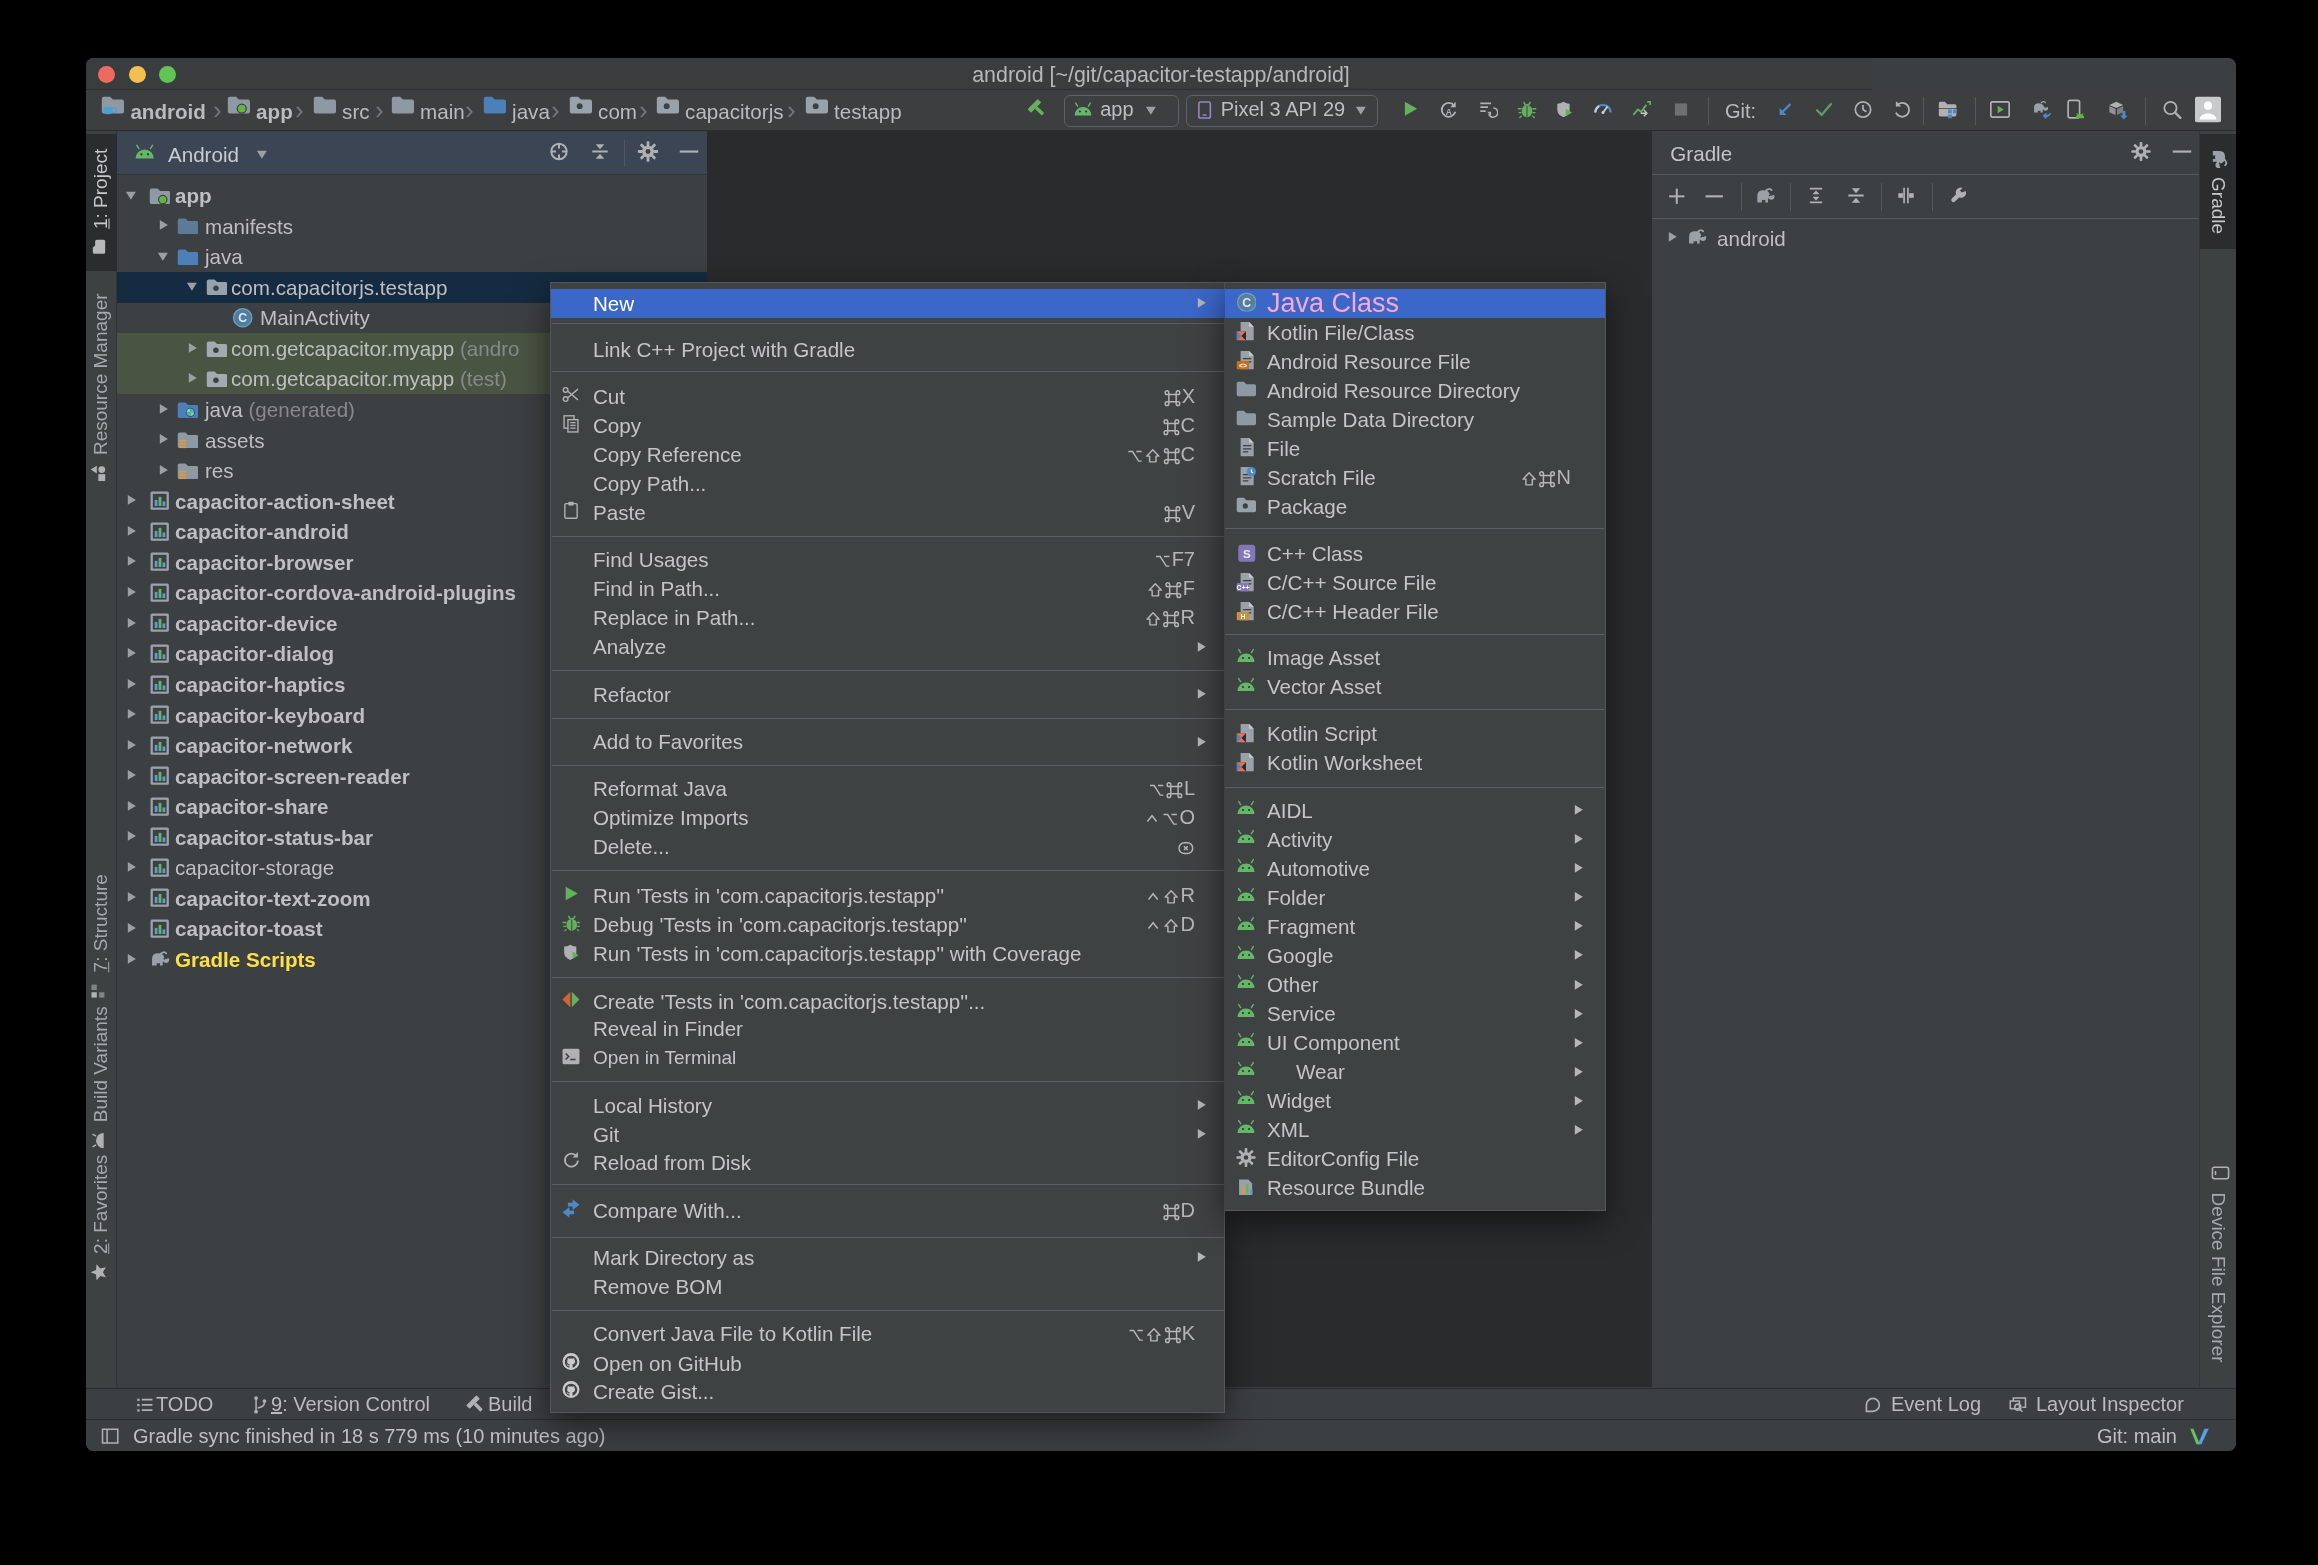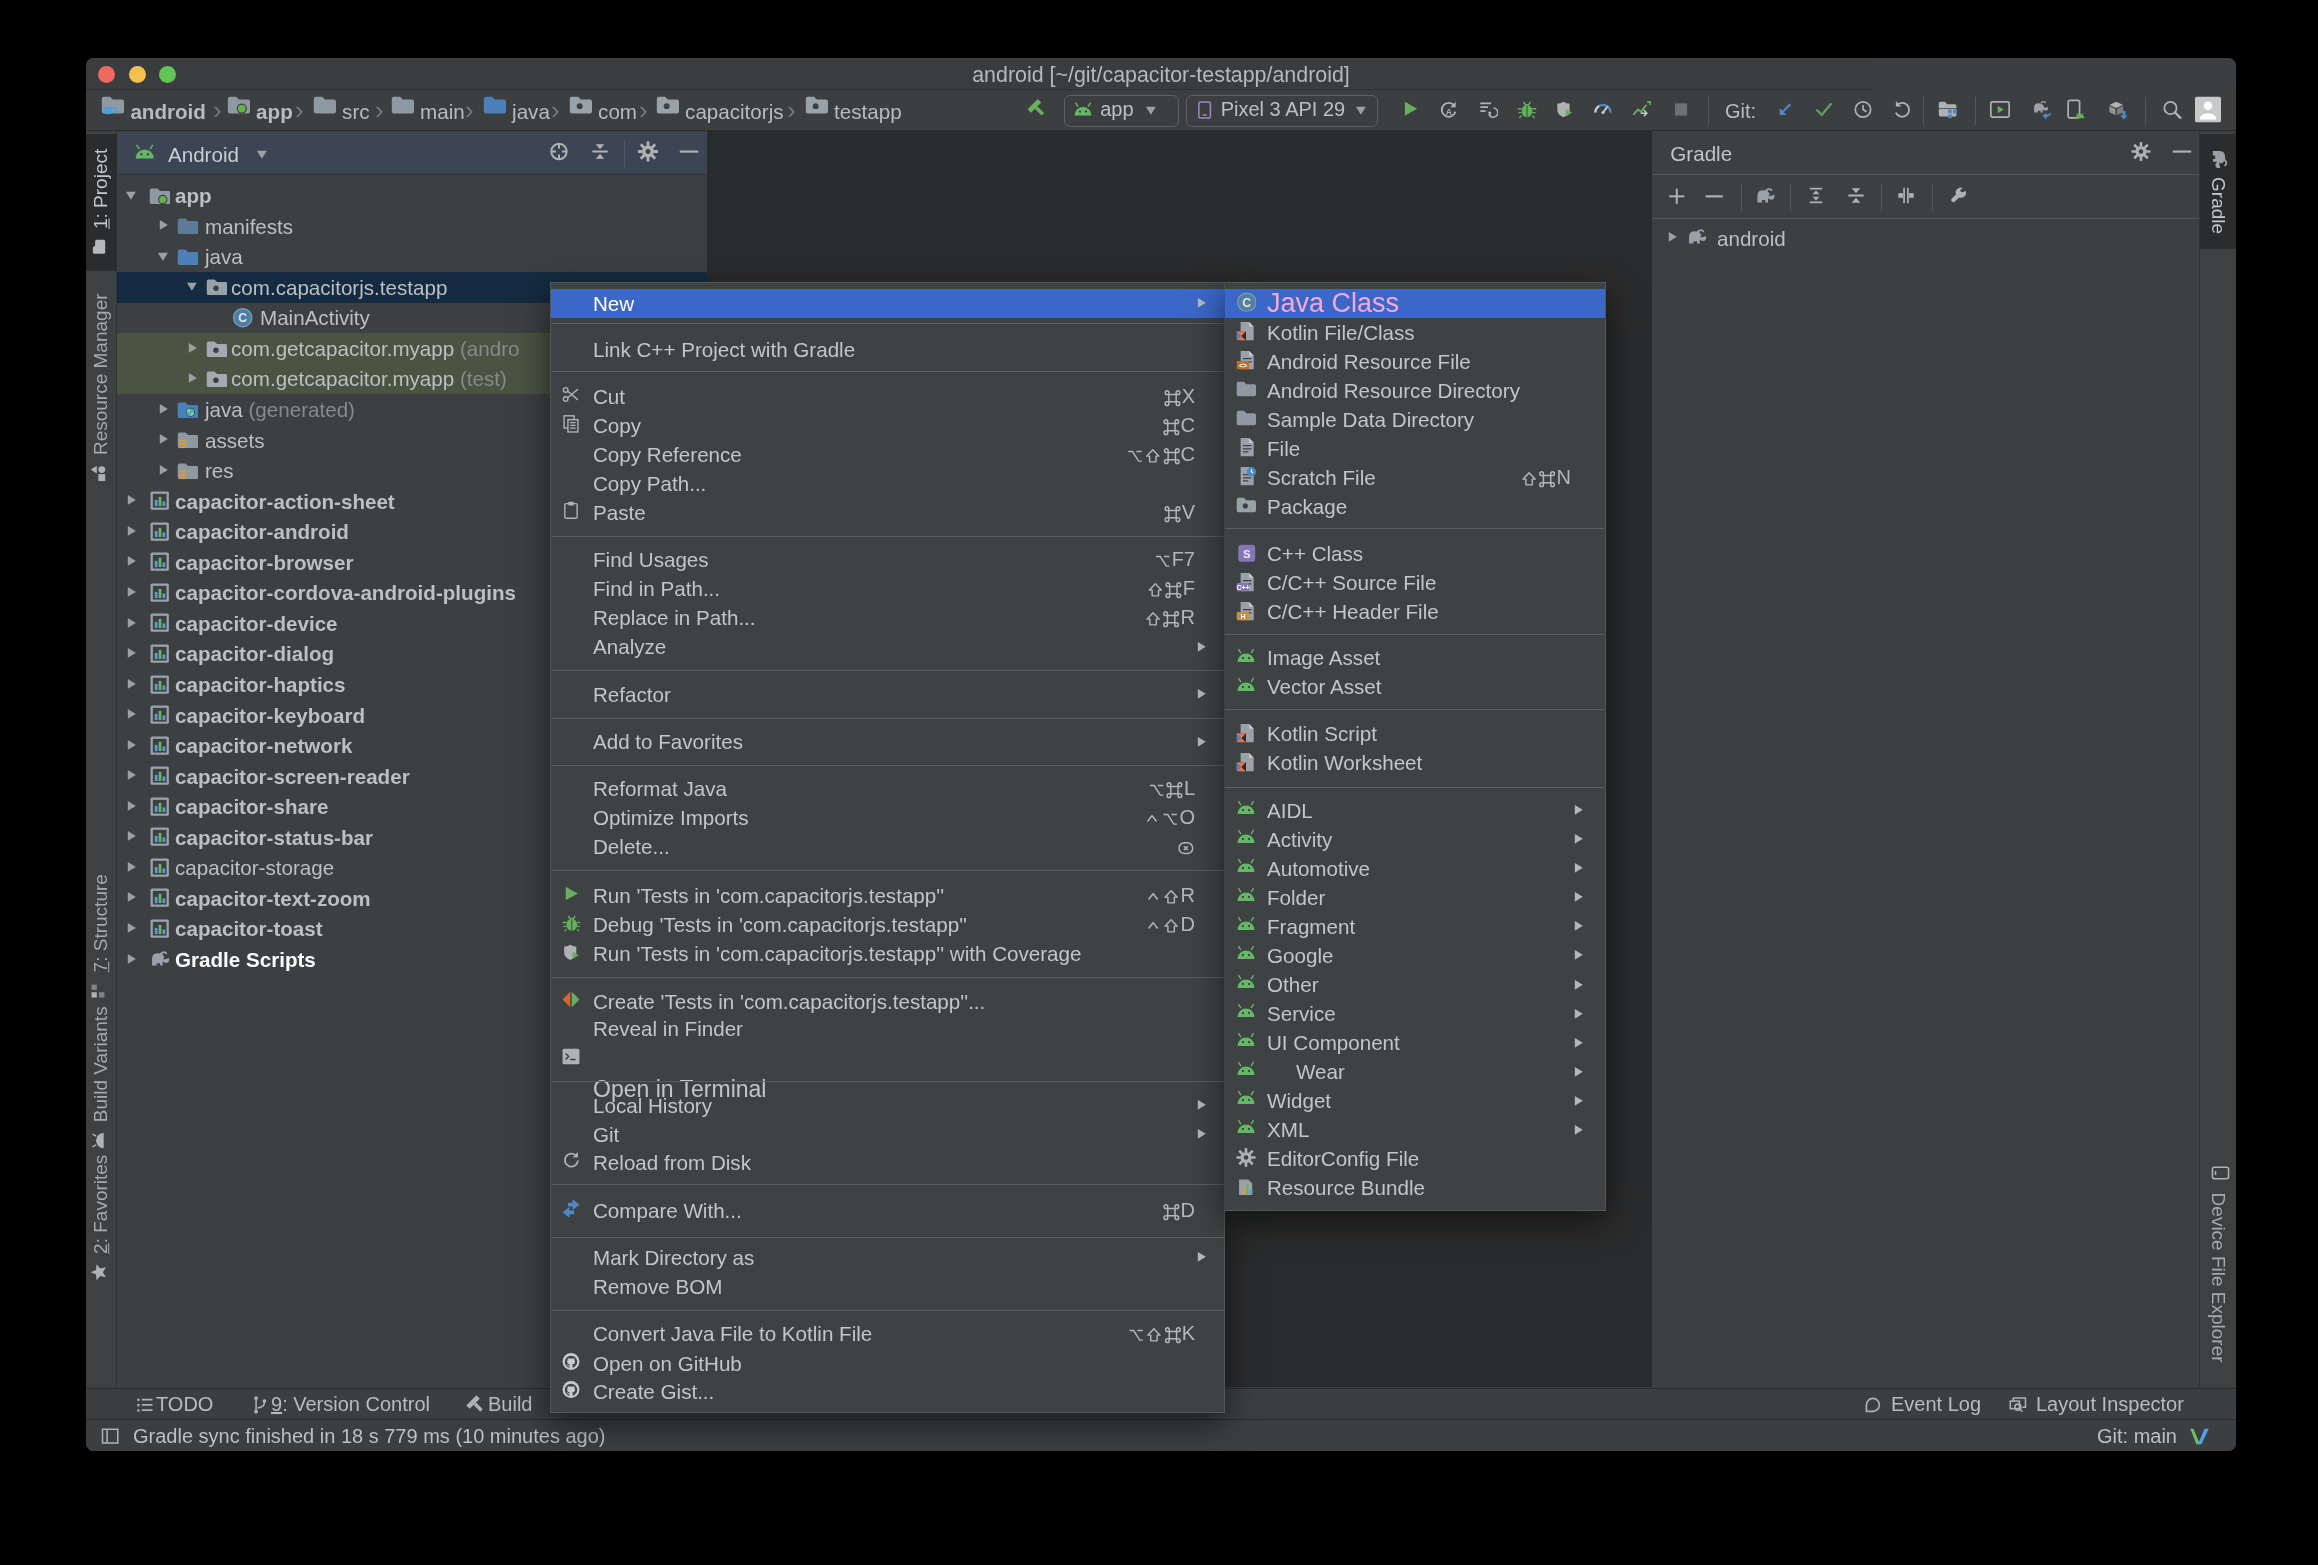--- a/index.html
+++ b/index.html
@@ -551,21 +551,21 @@
       </svg></div>
 <div class="abs" style="left:89px;top:855px;height:31px;line-height:31px;color:#bdbfc1;font-size:20.6px;font-weight:bold;white-space:nowrap;">capacitor-toast</div>
 <div class="abs" style="left:38px;top:894px;"><svg width="15.3" height="15.3" viewBox="0 0 20 20">
         <path d="M5 2.5 L15.5 9 L5 15.5 z" fill="#9da0a2"></path>
       </svg></div>
 <div class="abs" style="left:63px;top:890px;"><svg width="21.4" height="21.4" viewBox="0 0 28 28">
         <path d="M4 23 v-9 q0-7 8-7 q6 0 7.5 4 l1 2.3 q.8 1.6 2.4 1 l1.8-.8 q1.8-.7 1.8 1.3 q0 4.8-4.3 4.8 q-2.6 0-4.2-2.2 v5.6 h-3.6 v-3.4 q-2.2 1.1-4.4 0 v3.4 z" fill="#9aa1a8"></path>
         <path d="M15.5 7.5 q4.5-4 7 -0.5" stroke="#9aa1a8" stroke-width="2.4" fill="none" stroke-linecap="round"></path>
         <circle cx="20" cy="14" r="1.1" fill="#3c3f41"></circle>
       </svg></div>
-<div class="abs" style="left:89px;top:886px;height:31px;line-height:31px;color:#ffffff;font-size:20.6px;font-weight:bold;white-space:nowrap;">Gradle Scripts</div>
+<div class="abs" style="left:89px;top:886px;height:31px;line-height:31px;color:#fde047;font-size:20.6px;font-weight:bold;white-space:nowrap;">Gradle Scripts</div>
 <div class="abs" style="left:621px;top:73px;width:945px;height:1256px;background:#2a2b2c;"></div>
 <div class="abs" style="left:1566px;top:73px;width:547px;height:1256px;background:#3d4042;">
 <div class="abs" style="left:0;top:0.8px;width:547px;height:43px;border-bottom:0.8px solid #55585a;"><span style="color:#c2c4c6;font-size:20.6px;margin:10px 0 0 18.3px;display:inline-block;">Gradle</span></div>
 <div class="abs" style="left:489px;top:22px;transform:translate(-50%,-50%);"><svg width="20" height="20" viewBox="0 0 26 26">
           <g transform="scale(1.0)">
             <rect x="11.3" y="0.5" width="3.4" height="6" rx="1" fill="#afb1b3" transform="rotate(0 13 13)"></rect>
             <rect x="11.3" y="0.5" width="3.4" height="6" rx="1" fill="#afb1b3" transform="rotate(45 13 13)"></rect>
             <rect x="11.3" y="0.5" width="3.4" height="6" rx="1" fill="#afb1b3" transform="rotate(90 13 13)"></rect>
             <rect x="11.3" y="0.5" width="3.4" height="6" rx="1" fill="#afb1b3" transform="rotate(135 13 13)"></rect>
             <rect x="11.3" y="0.5" width="3.4" height="6" rx="1" fill="#afb1b3" transform="rotate(180 13 13)"></rect>
@@ -858,21 +858,21 @@
         <path d="M12 3 v20 L2 13 z" fill="#d06731"></path>
         <path d="M14 3 v20 L24 13 z" fill="#65b05c"></path>
       </svg></div>
     <div class="abs" style="left:507px;top:929px;height:29px;line-height:29px;color:#c3c5c7;font-size:20.6px;white-space:nowrap;">Create 'Tests in 'com.capacitorjs.testapp''...</div>
 <div class="abs" style="left:507px;top:956px;height:29px;line-height:29px;color:#c3c5c7;font-size:20.6px;white-space:nowrap;">Reveal in Finder</div>
 <div class="abs" style="left:485px;top:1000px;transform:translate(-50%,-50%);"><svg width="20" height="20" viewBox="0 0 26 26">
         <rect x="2" y="3" width="22" height="20" rx="2" fill="#afb1b3"></rect>
         <path d="M6 9 l4 4 -4 4" stroke="#3c3f41" stroke-width="2" fill="none"></path>
         <line x1="12" y1="17" x2="19" y2="17" stroke="#3c3f41" stroke-width="2"></line>
       </svg></div>
-    <div class="abs" style="left:507px;top:985px;height:29px;line-height:29px;color:#c3c5c7;font-size:23px;white-space:nowrap;margin-top:32px;">Open in Terminal</div>
+    <div class="abs" style="left:507px;top:985px;height:29px;line-height:29px;color:#c3c5c7;font-size:19px;white-space:nowrap;">Open in Terminal</div>
 <div class="abs" style="left:466px;top:1023px;width:672px;height:0.8px;background:#5b5e60;"></div>
 <div class="abs" style="left:507px;top:1033px;height:29px;line-height:29px;color:#c3c5c7;font-size:20.6px;white-space:nowrap;">Local History</div>
     <div class="abs" style="left:1108px;top:1040px;"><svg width="13.7" height="13.7" viewBox="0 0 18 18">
         <path d="M5 2.5 L15.5 9 L5 15.5 z" fill="#b4b6b8"></path>
       </svg></div>
 <div class="abs" style="left:507px;top:1062px;height:29px;line-height:29px;color:#c3c5c7;font-size:20.6px;white-space:nowrap;">Git</div>
     <div class="abs" style="left:1108px;top:1069px;"><svg width="13.7" height="13.7" viewBox="0 0 18 18">
         <path d="M5 2.5 L15.5 9 L5 15.5 z" fill="#b4b6b8"></path>
       </svg></div>
 <div class="abs" style="left:485px;top:1104px;transform:translate(-50%,-50%);"><svg width="20" height="20" viewBox="0 0 26 26">

